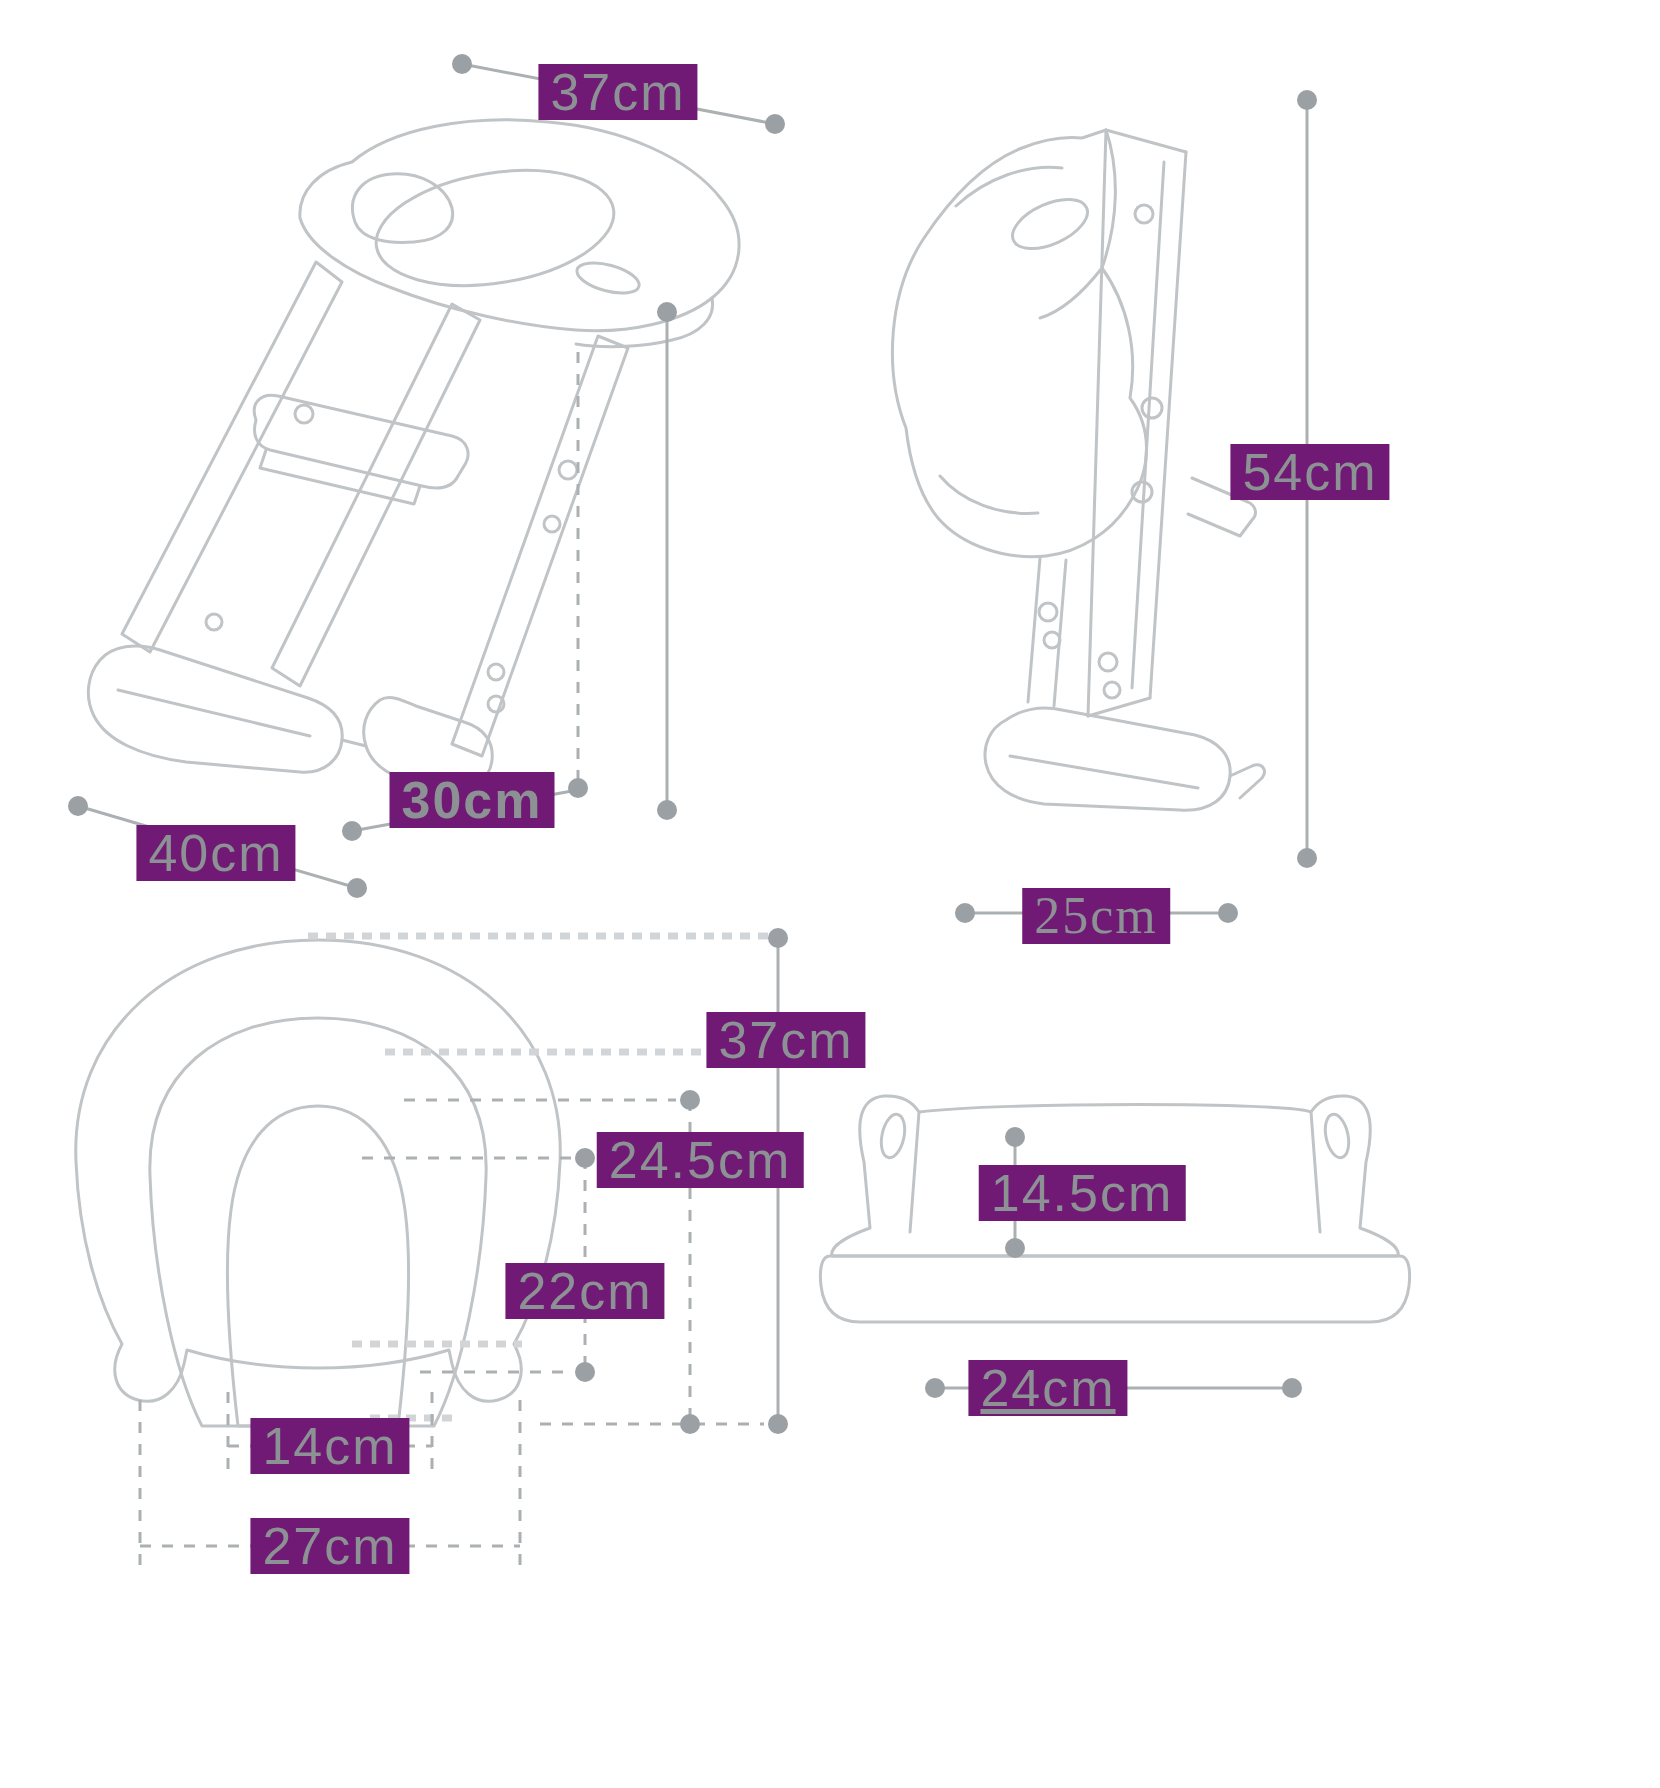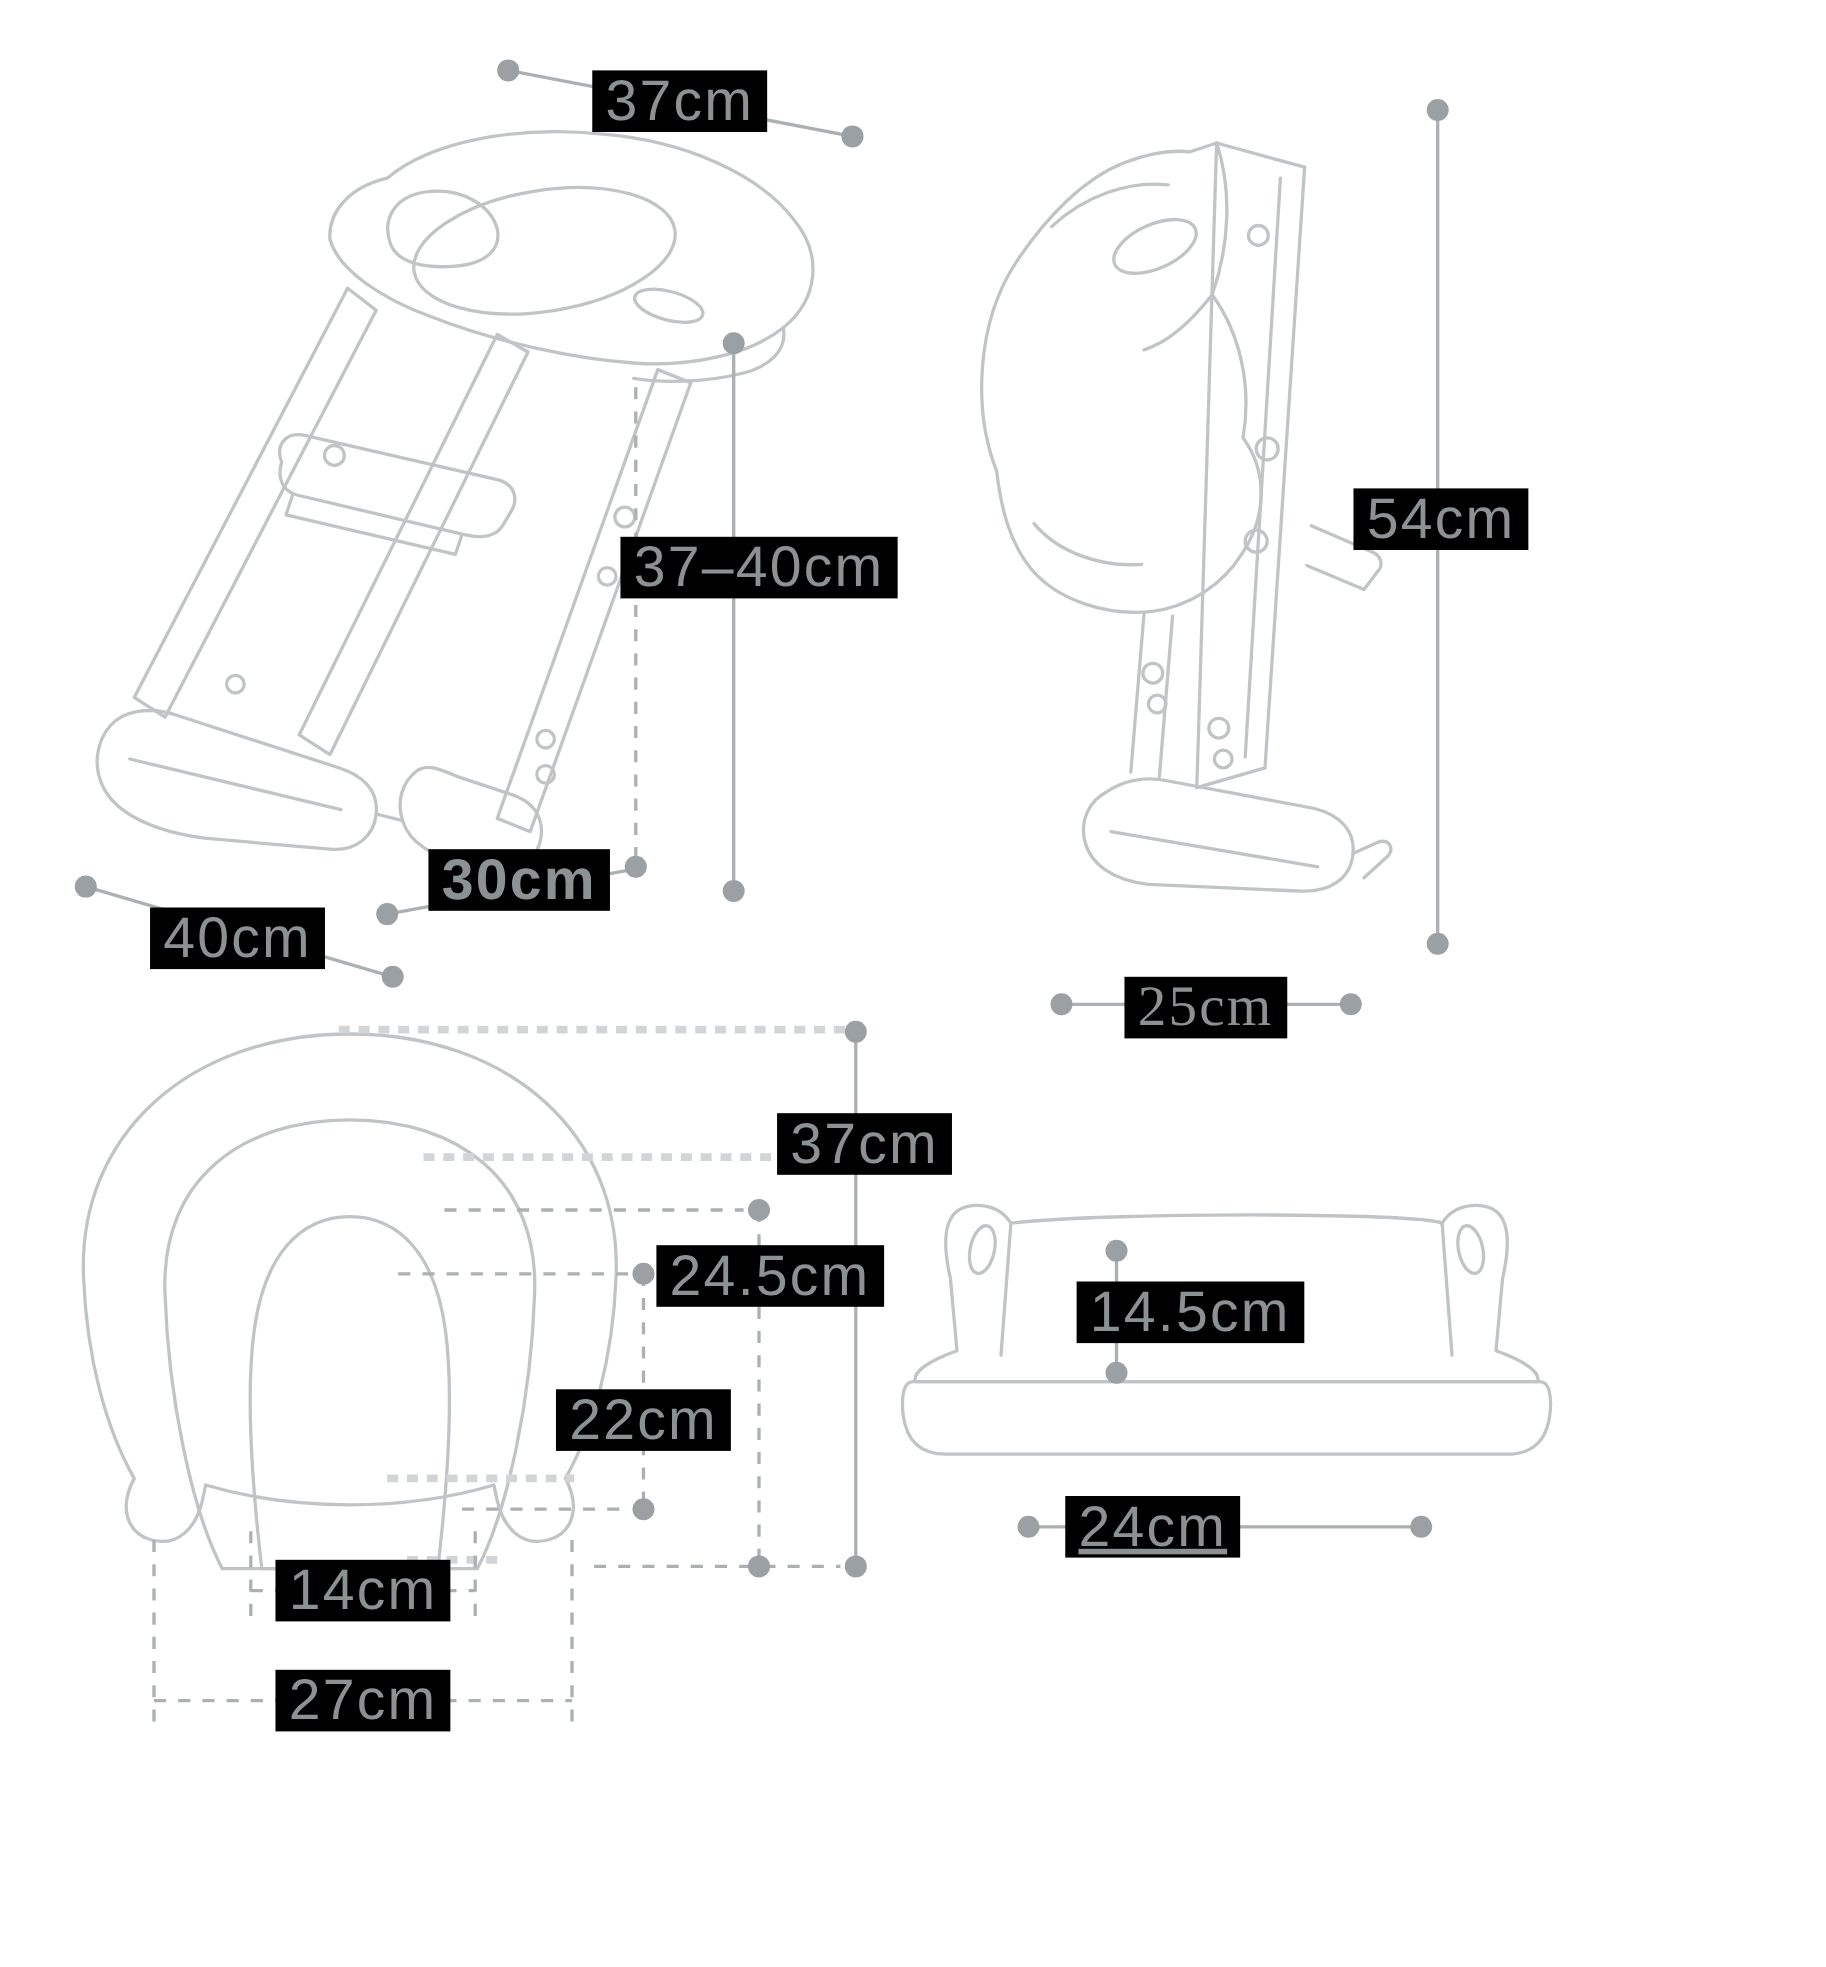--- a/index.html
+++ b/index.html
@@ -19,21 +19,21 @@
     position: absolute;
     left: 0;
     top: 0;
   }
   .dim-label {
     position: absolute;
     transform: translate(-50%, -50%);
     font-size: 52px;
     letter-spacing: 2px;
     color: #8c9194;
-    background: #000000;
+    background: #701a75;
     padding: 2px 12px;
     white-space: nowrap;
     line-height: 1;
   }
 </style>
 </head>
 <body>
 
 <div class="canvas">
 
@@ -161,21 +161,20 @@
       <circle cx="585" cy="1158" r="10"></circle>
         <circle cx="585" cy="1372" r="10"></circle>
       <circle cx="1015" cy="1137" r="10"></circle>
         <circle cx="1015" cy="1248" r="10"></circle>
       <circle cx="935" cy="1388" r="10"></circle>
         <circle cx="1292" cy="1388" r="10"></circle>
     </g>
   </svg>
 
   <div class="dim-label" style="left:618px; top:92px;">37cm</div>
-  <div class="dim-label" style="left:690px; top:516px;">37–40cm</div>
   <div class="dim-label" style="left:472px; top:800px;font-weight:bold;">30cm</div>
   <div class="dim-label" style="left:216px; top:853px;">40cm</div>
   <div class="dim-label" style="left:1310px; top:472px;text-align:center;">54cm</div>
   <div class="dim-label" style="left:1096px; top:916px;font-family:Liberation Serif, serif;">25cm</div>
   <div class="dim-label" style="left:786px; top:1040px;">37cm</div>
   <div class="dim-label" style="left:700px; top:1160px;">24.5cm</div>
   <div class="dim-label" style="left:585px; top:1270px;margin-top:21px;">22cm</div>
   <div class="dim-label" style="left:330px; top:1446px;">14cm</div>
   <div class="dim-label" style="left:330px; top:1546px;">27cm</div>
   <div class="dim-label" style="left:1082px; top:1193px;">14.5cm</div>

